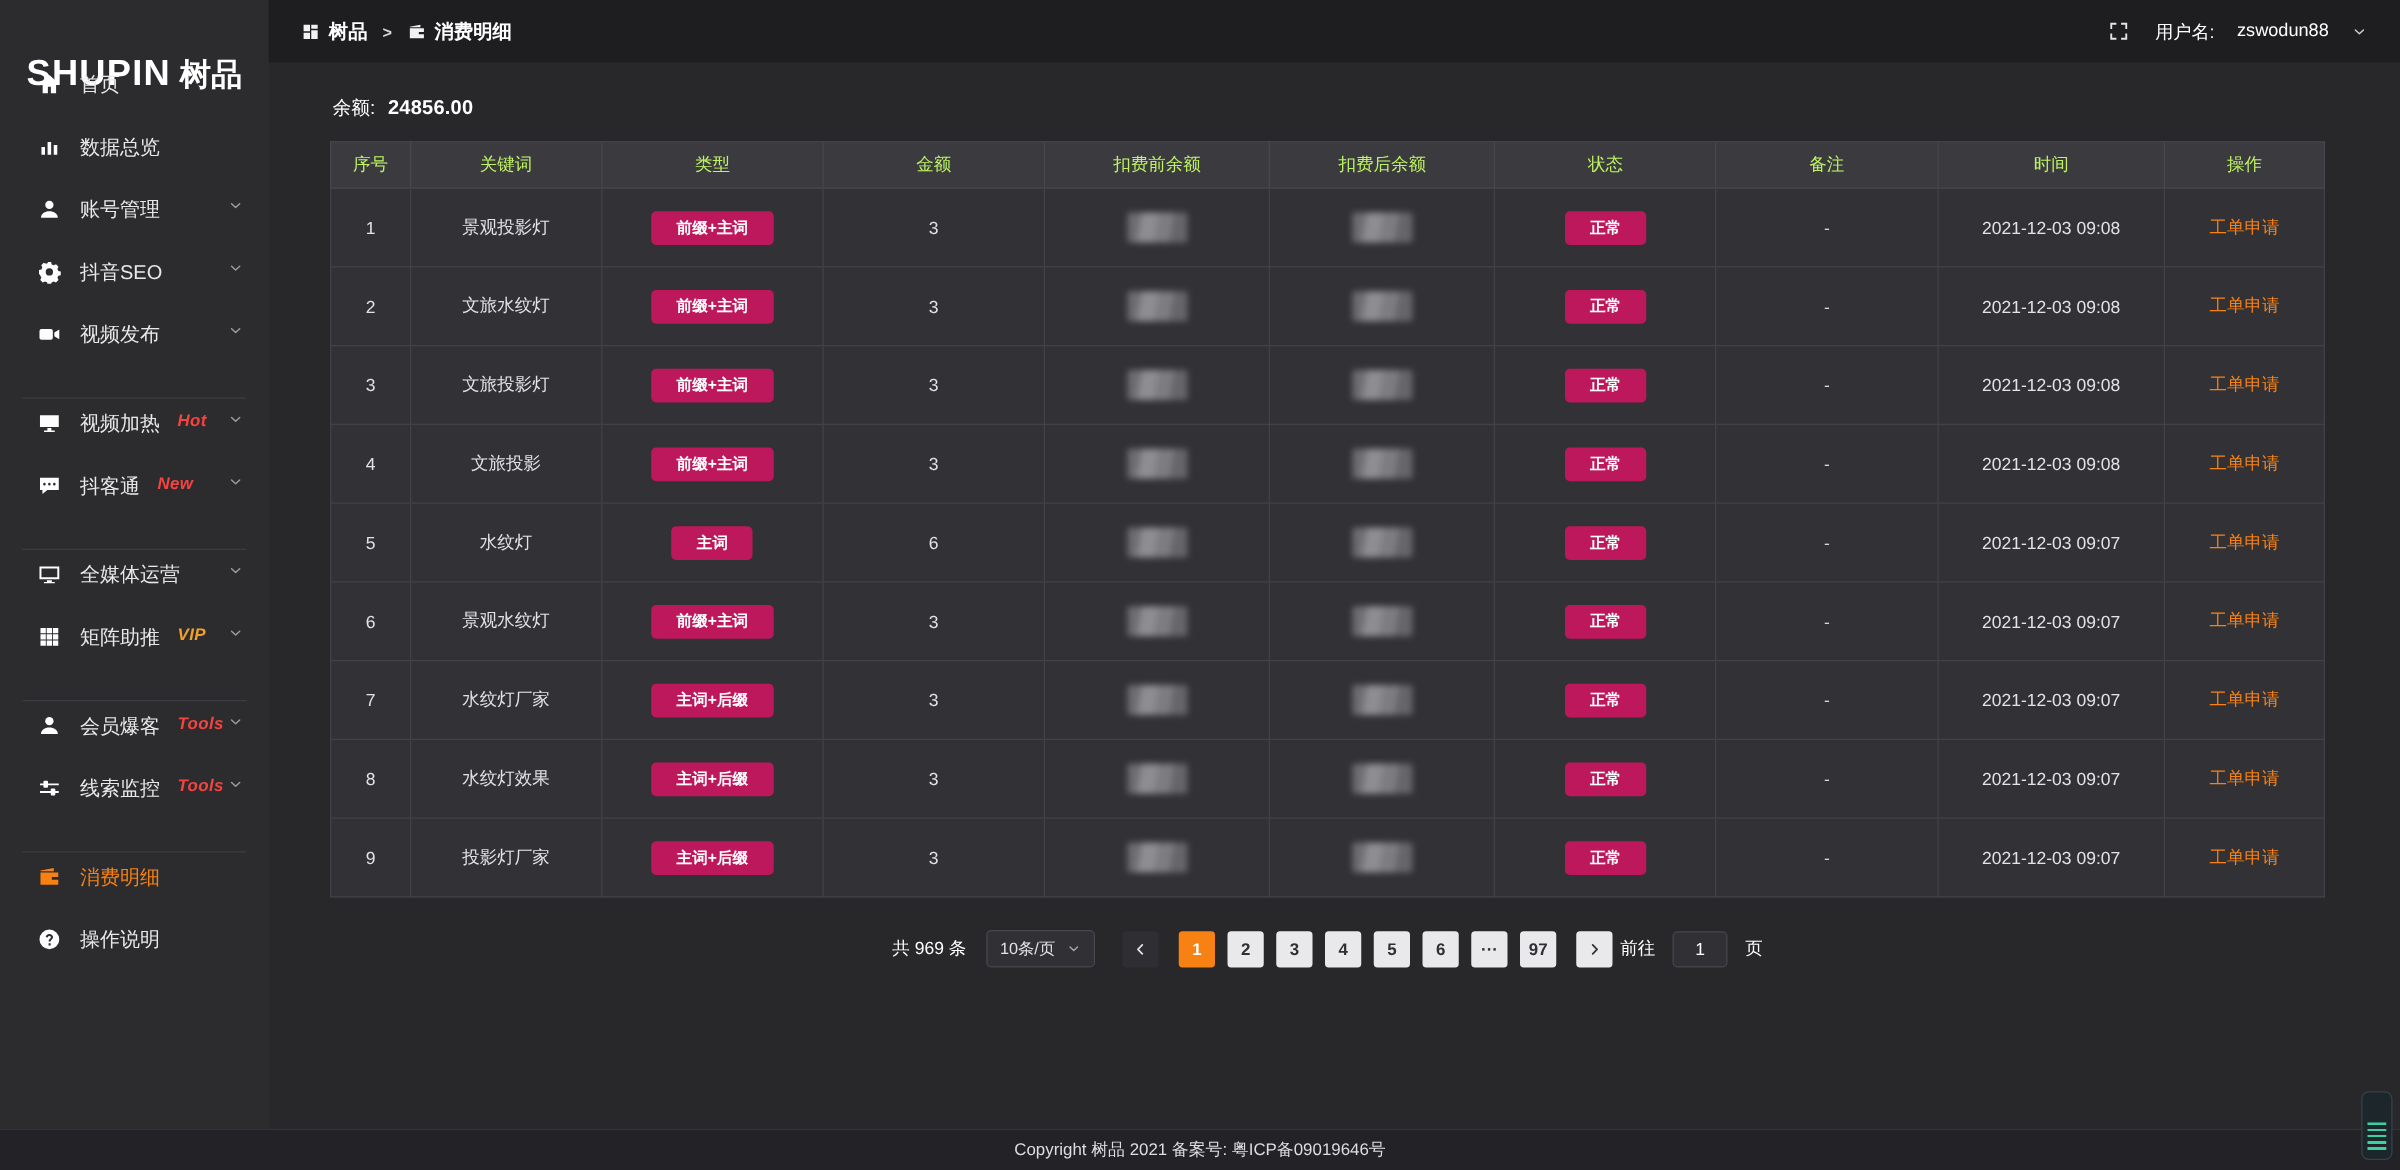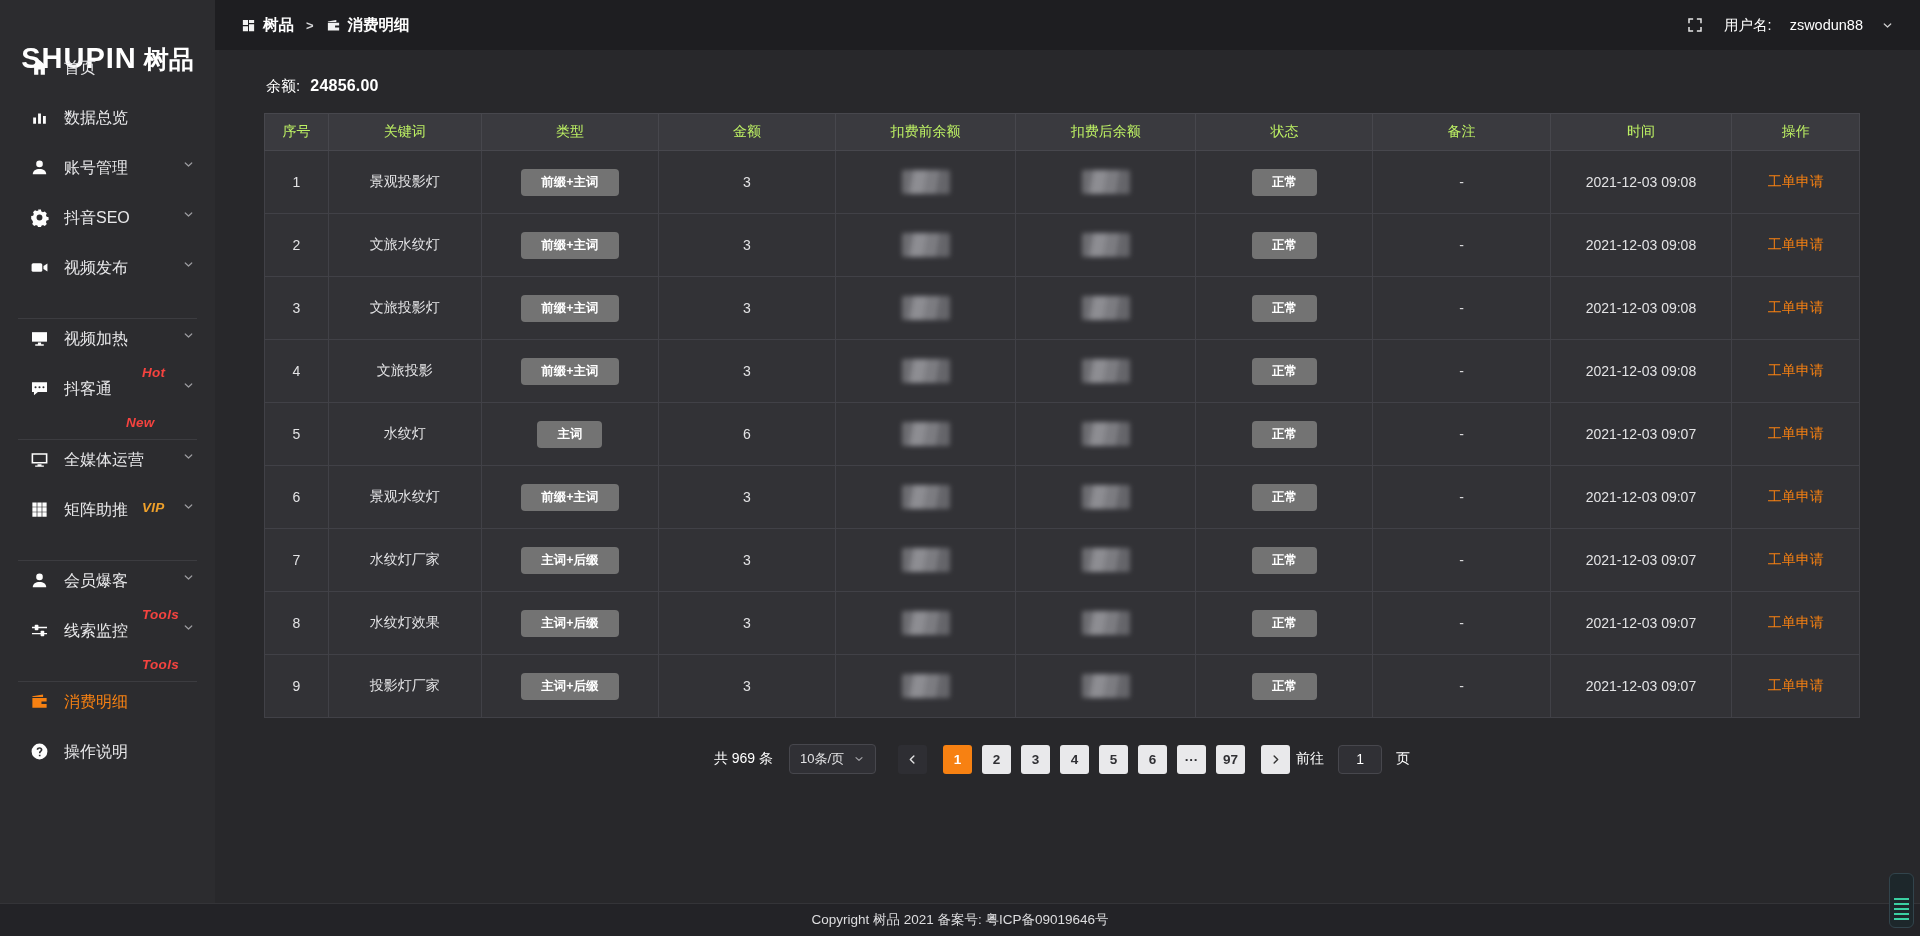--- a/index.html
+++ b/index.html
@@ -16,21 +16,21 @@
   .logo-arc { line-height:0; }
   .logo-text { display:flex; align-items:baseline; gap:7px; color:#fff; white-space:nowrap; }
   .logo-en { font-size:29px; font-weight:bold; letter-spacing:1px; }
   .logo-cn { font-size:25px; font-weight:bold; }
   #menu { padding-top:2px; }
   .menu-item { height:50px; display:flex; align-items:flex-start; padding:0 20px 0 30px; cursor:pointer; color:#e8e8ea; }
   .mi-icon { width:19px; height:19px; margin-right:15px; color:#fdfdfd; flex-shrink:0; }
   .mi-icon svg, .icon svg { width:100%; height:100%; display:block; }
   .mi-label { font-size:16px; }
   .mi-tag { font-size:13.5px; font-style:italic; font-weight:bold; margin-left:14px; letter-spacing:.3px; }
-  .mi-tag.red  { color:#f5433f;margin-top:36px; }
+  .mi-tag.red  { color:#f5433f; }
   .mi-tag.gold { color:#efa12b; }
   .mi-chevron { margin-left:auto; width:13px; height:13px; color:#9c9ca0; }
   .menu-item.active, .menu-item.active .mi-icon { color:#f78112; }
   .menu-divider { height:1px; background:#3c3c40; margin:10px 18px; }
 
   
   .right { flex:1; display:flex; flex-direction:column; min-width:0; }
   header { height:50px; background:#1e1e21; display:flex; align-items:center; justify-content:space-between; padding:0 26px; flex-shrink:0; }
   .crumbs { display:flex; align-items:center; gap:12px; font-size:15.5px; font-weight:bold; color:#fff; }
   .crumb { display:flex; align-items:center; gap:7px; cursor:pointer; }
@@ -42,21 +42,21 @@
   .user-chevron { width:13px; height:13px; color:#cfcfcf; }
 
   
   main { flex:1; padding:0 60px 0 49px; }
   .balance { margin:27px 2px 17px; font-size:15px; color:#fff; }
   .balance b { font-size:16px; margin-left:6px; letter-spacing:.2px; }
 
   table { width:100%; border-collapse:collapse; table-layout:fixed; background:#323236; }
   th { background:#3a3a3f; height:37px; font-size:14px; font-weight:normal; color:#bef264; border:1px solid #47474d; }
   td { height:63px; text-align:center; font-size:14px; color:#e3e3e5; border:1px solid #414147; }
-  .type-badge, .status-badge { display:inline-block; background:#737373; color:#fff; font-size:12.5px; font-weight:bold; padding:5px 20px; border-radius:4px; }
+  .type-badge, .status-badge { display:inline-block; background:#be185d; color:#fff; font-size:12.5px; font-weight:bold; padding:5px 20px; border-radius:4px; }
   .blur-block { width:48px; height:24px; margin:0 auto; border-radius:2px; filter:blur(2.5px); opacity:.9;
     background:linear-gradient(100deg,#737378 0 22%,#97979c 22% 48%,#85858a 48% 72%,#6b6b70 72%); }
   .remark-cell { color:#d8d8da; }
   .action-link { color:#f78112; cursor:pointer; }
 
   
   .pagination { display:flex; align-items:center; justify-content:center; margin-top:26px; font-size:14px; color:#fff; gap:6px; }
   .total-text { margin-right:10px; }
   .page-size { background:#303035; border:1px solid #47474d; border-radius:4px; height:30px; padding:0 10px; display:flex; align-items:center; gap:9px; font-size:13px; color:#e2e2e4; margin-right:16px; cursor:pointer; }
   .select-chevron { width:12px; height:12px; color:#a9a9ad; }

